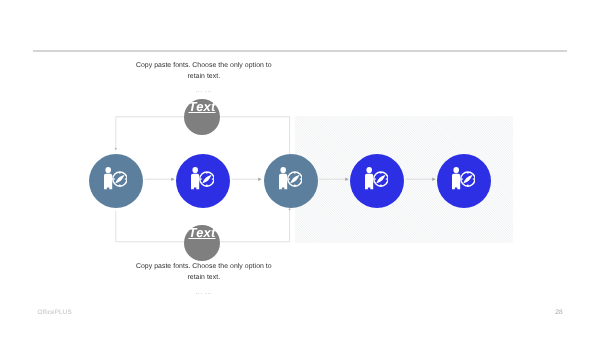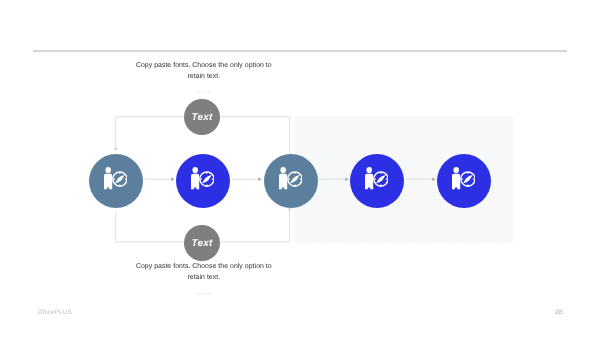--- a/index.html
+++ b/index.html
@@ -13,22 +13,22 @@
 
   .connectors{position:absolute;left:0;top:0;width:600px;height:337px;}
 
   .caption{position:absolute;text-align:center;font-size:6.9px;color:#2e2e2e;line-height:11.4px;letter-spacing:0.05px;}
   .dots{position:absolute;text-align:center;font-size:7px;color:#bcbcbc;letter-spacing:0.45px;}
 
   .node{position:absolute;border-radius:50%;}
   .node svg{position:absolute;}
 
   .textnode{position:absolute;border-radius:50%;background:#7f7f7f;color:#fff;
-            font-weight:bold;font-style:italic;font-size:10px;
-            display:flex;align-items:center;justify-content:center;letter-spacing:0.2px;}
+            font-weight:bold;font-style:italic;font-size:13px;
+            display:flex;justify-content:center;letter-spacing:0.2px;text-decoration:underline;}
 
   .footer-logo{position:absolute;left:37.5px;top:308.8px;font-size:6.4px;color:#c3c3c3;letter-spacing:0.1px;}
   .pagenum{position:absolute;left:555.3px;top:308.7px;font-size:6.6px;color:#9d9d9d;}
 </style>
 </head>
 <body>
 
 <div class="slide">
 
   <svg class="rule" viewBox="0 0 534 4" preserveAspectRatio="none">

